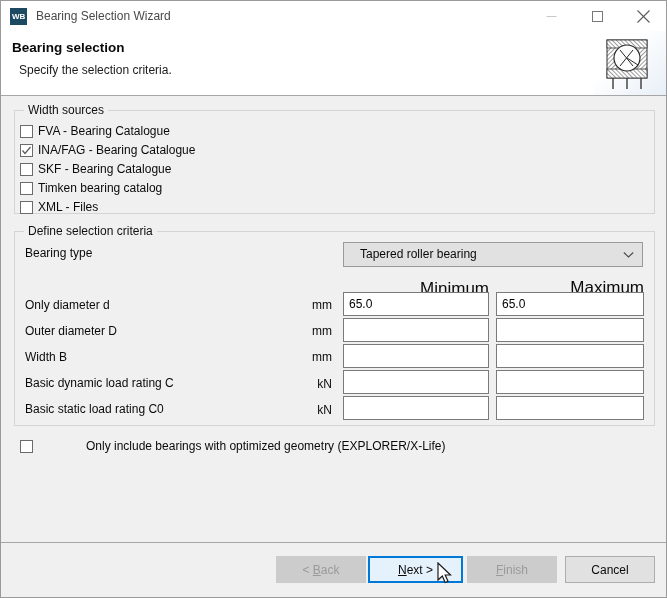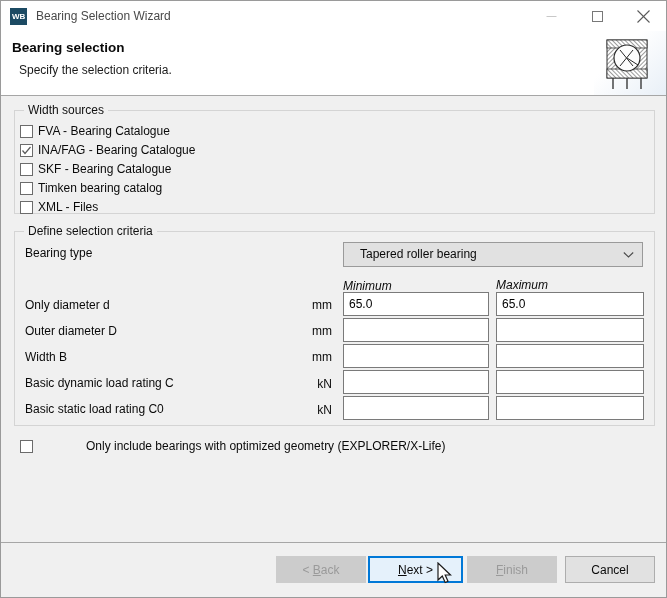--- a/index.html
+++ b/index.html
@@ -160,25 +160,24 @@
   .crit-unit {
     position: absolute;
     font-size: 12px;
     color: #0a0a0a;
     width: 28px;
     text-align: right;
     white-space: nowrap;
   }
   .col-head {
     position: absolute;
-    font-size: 12px;
-    color: #0a0a0a;
-    text-align: left;
-    white-space: nowrap;
-    font-style: italic;
+    font-size: 17px;
+    color: #0a0a0a;
+    text-align: right;
+    white-space: nowrap;
   }
   .tbox {
     position: absolute;
     box-sizing: border-box;
     border: 1px solid #7a7a7a;
     background: #ffffff;
     height: 24px;
     font-size: 12px;
     color: #000;
     padding: 0 0 0 5px;

